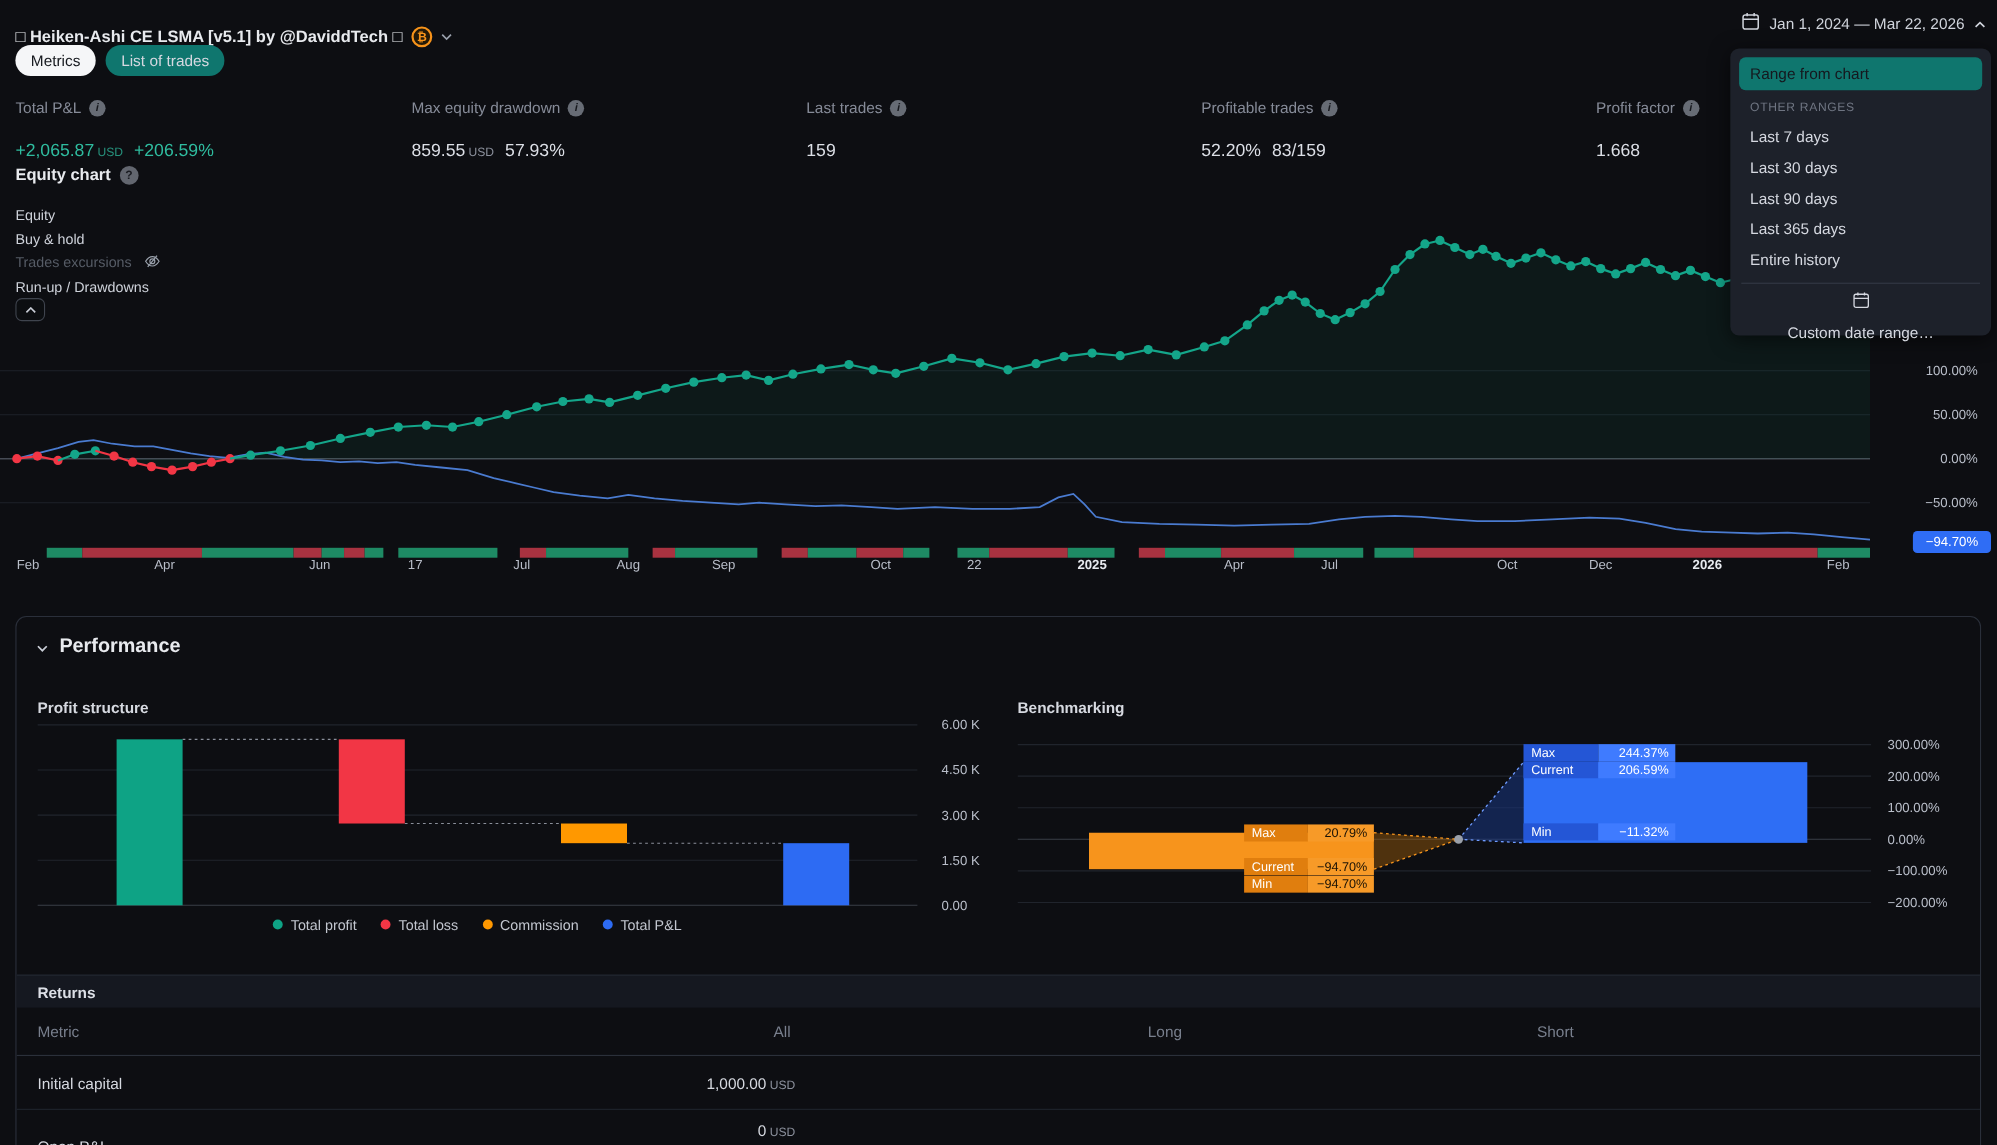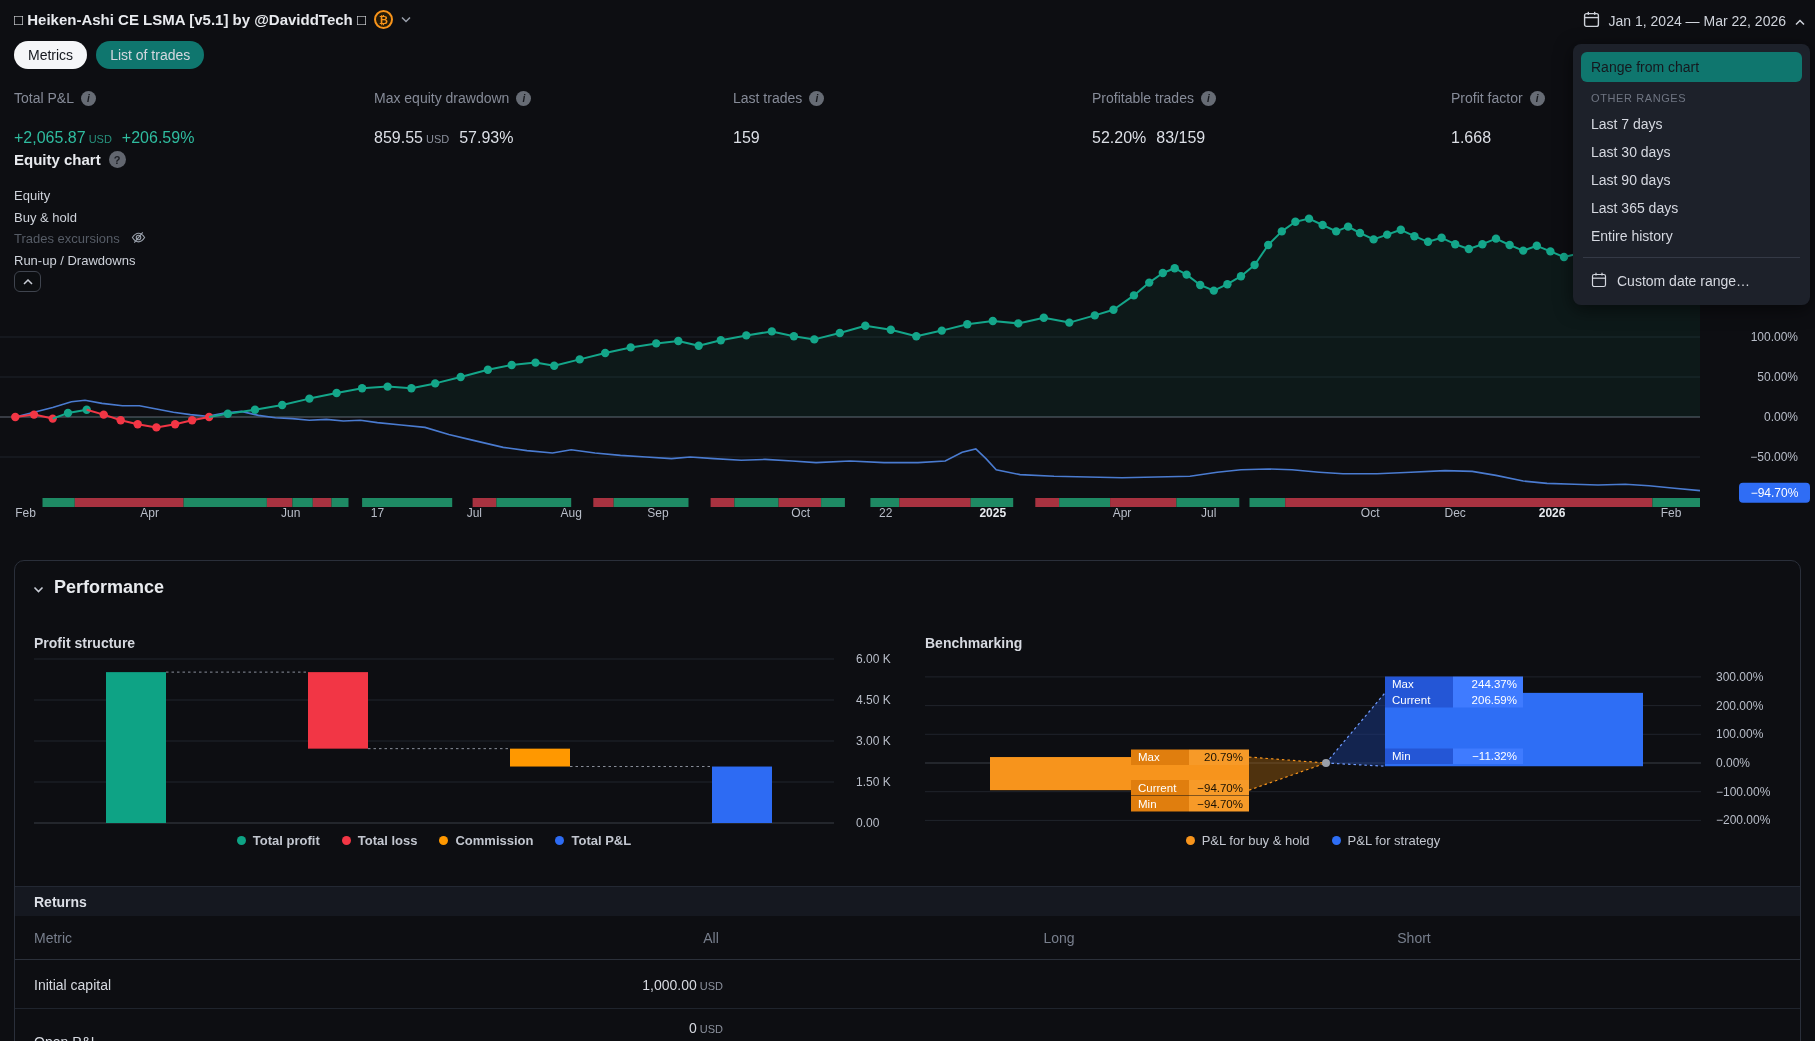--- a/index.html
+++ b/index.html
@@ -5,21 +5,21 @@
   * { margin:0; padding:0; box-sizing:border-box; }
   html,body { width:1815px; height:1041px; overflow:hidden; }
   body {
     background:#0d0e12;
     font-family:"Liberation Sans", sans-serif;
     color:#d1d4dc;
     position:relative;
   }
 
   
-  .title-row { position:absolute; top:10px; left:14px; display:flex; align-items:center; gap:8px; }
+  .title-row { position:absolute; top:24px; left:14px; display:flex; align-items:center; gap:8px; }
   .strategy-title { font-size:15px; font-weight:700; color:#e8eaee; }
   .coin-badge { display:inline-flex; width:19px; height:19px; border-radius:50%; border:2px solid #f7931a;
     color:#f7931a; background:#241a08; align-items:center; justify-content:center; font-size:11px; font-weight:700; }
   .chev { color:#9aa0ac; display:inline-flex; }
 
   .date-trigger { position:absolute; top:11px; right:10px; display:flex; align-items:center; gap:9px;
     color:#cfd3db; font-size:14px; cursor:pointer; }
   .date-trigger svg { color:#cfd3db; }
 
   
@@ -54,33 +54,33 @@
   #equity-chart { position:absolute; top:180px; left:0; width:1815px; height:352px; z-index:1; }
 
   
   .dropdown { position:absolute; top:44px; left:1573px; width:237px; background:#1d212a; border-radius:8px;
     box-shadow:0 4px 18px rgba(0,0,0,.55); padding:8px; z-index:50; }
   .dd-selected { height:30px; background:#0f766e; border-radius:6px; color:#15181e; font-size:14px;
     display:flex; align-items:center; padding:0 10px; margin-bottom:6px; cursor:pointer; }
   .dd-group { font-size:11px; color:#6f7582; letter-spacing:.6px; margin:10px 10px 6px; }
   .dd-item { height:28px; line-height:28px; padding:0 10px; font-size:14px; color:#d5d8e0; border-radius:5px; cursor:pointer; }
   .dd-divider { height:1px; background:#343945; margin:7px 2px; }
-  .dd-custom { height:32px; display:flex; align-items:center; gap:10px; padding:0 10px; font-size:14px; color:#d5d8e0; cursor:pointer; }
+  .dd-custom { height:32px; display:flex; align-items:center; gap:10px; padding:0 10px; font-size:14px; color:#d5d8e0; cursor:pointer;flex-direction:column; }
   .dd-custom svg { color:#d5d8e0; }
 
   
   .panel { position:absolute; top:560px; left:14px; width:1787px; height:620px; border:1px solid #2a2f3a;
     border-radius:10px; overflow:hidden; }
   .panel-title { position:absolute; top:16px; left:18px; display:flex; align-items:center; gap:10px;
     font-size:18px; font-weight:700; color:#e8eaee; cursor:pointer; }
   .sub-title { position:absolute; top:74px; font-size:14px; font-weight:700; color:#d6d9e0; }
   #profit-chart  { position:absolute; top:90px; left:19px;  width:880px; height:215px; }
   #bench-chart   { position:absolute; top:90px; left:910px; width:890px; height:215px; }
   .chart-legend { position:absolute; top:272px; display:flex; justify-content:center; gap:22px; font-size:13px; color:#c2c6cf; }
-  #profit-legend { left:19px; width:800px;font-weight:bold; }
+  #profit-legend { left:19px; width:800px; }
   #bench-legend  { left:910px; width:776px; }
   .chart-legend .item { display:flex; align-items:center; gap:7px; cursor:pointer; }
   .chart-legend .dot { width:9px; height:9px; border-radius:50%; }
 
   
   .returns-header { position:absolute; top:325px; left:0; width:100%; height:30px; background:#151820;
     border-top:1px solid #232833; display:flex; align-items:center; padding-left:19px;
     font-size:14px; font-weight:700; color:#dcdfe6; }
   .cols-row { position:absolute; top:355px; left:0; width:100%; height:44px; border-bottom:1px solid #2b303a; }
   .col-metric { position:absolute; left:19px; top:14px; font-size:14px; color:#787f8d; }
@@ -559,30 +559,20 @@
       </span>
       <span class="item">
         <span class="dot" style="background: rgb(255, 152, 0);"></span>
         <span>Commission</span>
       </span>
       <span class="item">
         <span class="dot" style="background: rgb(45, 107, 243);"></span>
         <span>Total P&amp;L</span>
       </span>
     </div>
-  <div class="chart-legend" id="bench-legend">
-      <span class="item">
-        <span class="dot" style="background: rgb(247, 148, 28);"></span>
-        <span>P&amp;L for buy &amp; hold</span>
-      </span>
-      <span class="item">
-        <span class="dot" style="background: rgb(46, 110, 245);"></span>
-        <span>P&amp;L for strategy</span>
-      </span>
-    </div>
 
   <div class="returns-header">
     <span>Returns</span>
   </div>
 
   <div class="cols-row">
     <span class="col-metric">Metric</span>
     <span class="col-head" style="left:646px">All</span>
     <span class="col-head" style="left:994px">Long</span>
     <span class="col-head" style="left:1349px">Short</span>

